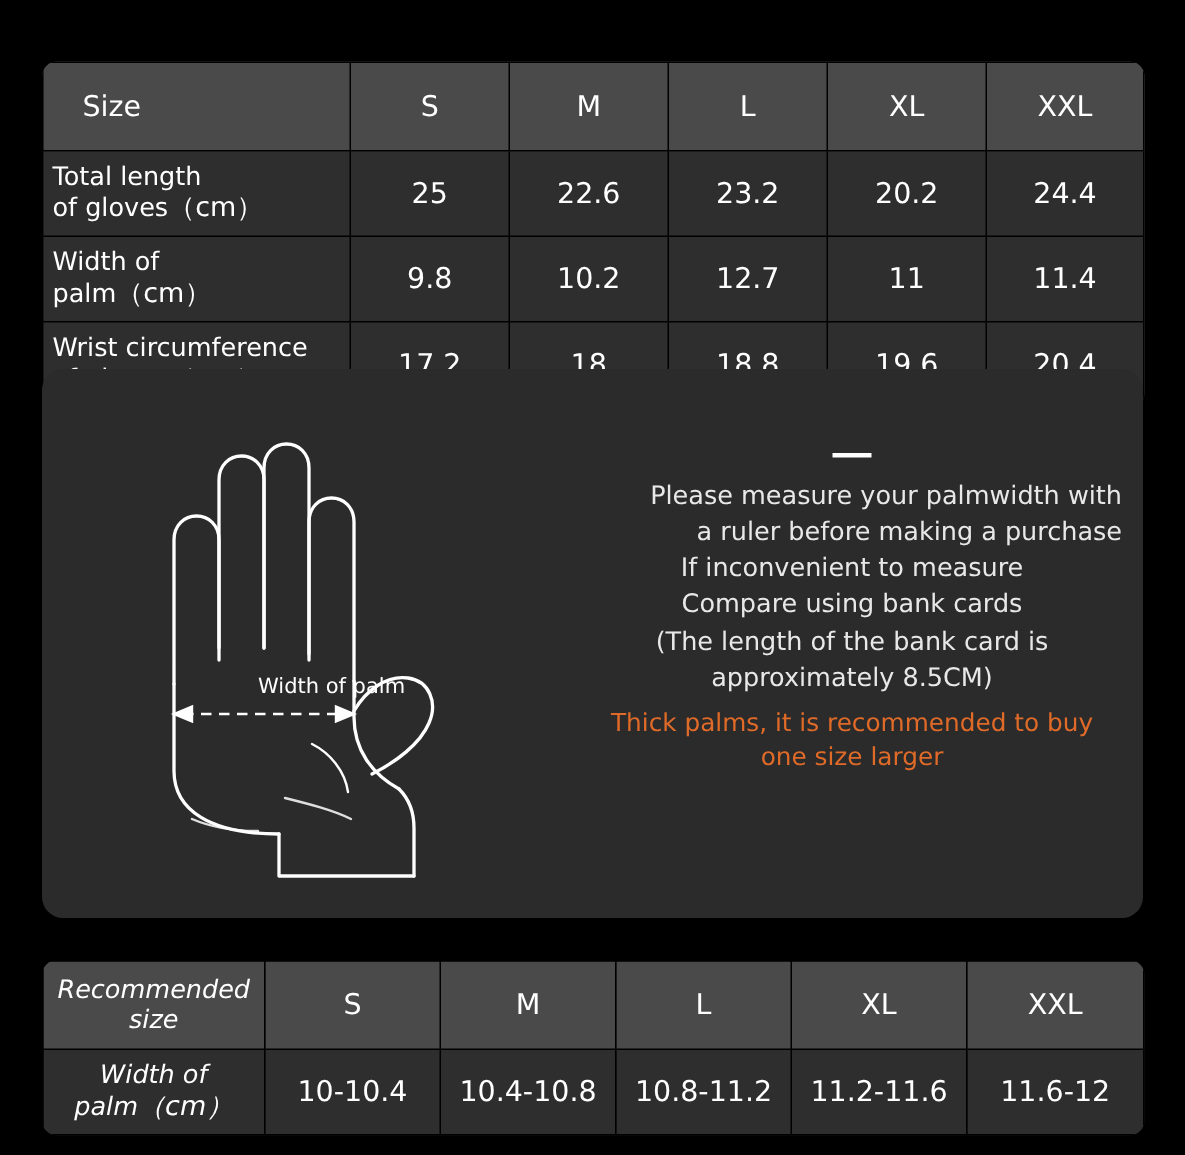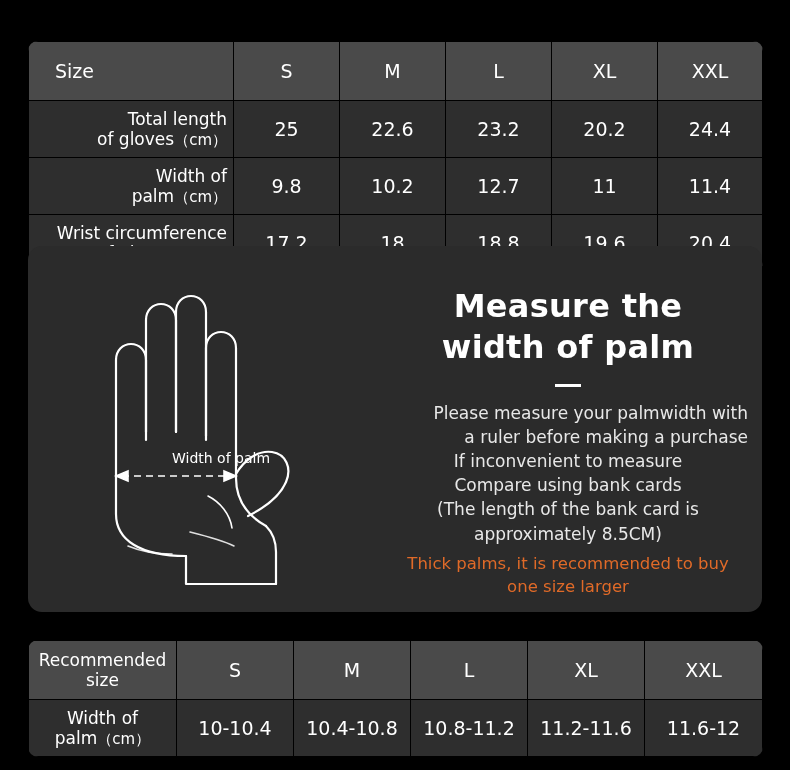--- a/index.html
+++ b/index.html
@@ -45,33 +45,33 @@
   }
   .size-table tr.header-row td {
     background: #4a4a4a;
     height: 50px;
   }
   .size-table tr.data-row td {
     background: #2e2e2e;
   }
   .size-table td.label-cell {
     background: #3f3f3f;
-    text-align: right;
+    text-align: left;
     padding: 4px 6px;
     line-height: 1.18;
     font-size: 17px;
   }
   .size-table tr.header-row td.label-cell {
     background: #4a4a4a;
     text-align: left;
     padding-left: 26px;
     font-size: 19px;
   }
   .unit {
-    font-size: 15px;
+    font-size: 18px;
   }
   .label-line { display: block; }
 
   
   .mid-panel {
     position: absolute;
     left: 28px;
     top: 246px;
     width: 734px;
     height: 366px;
@@ -156,20 +156,21 @@
     height: 48px;
     padding: 0;
   }
   .rec-table tr.header-row td { background: #4a4a4a; height: 50px; }
   .rec-table tr.data-row td { background: #2e2e2e; }
   .rec-table td.label-cell {
     background: #3f3f3f;
     font-size: 17px;
     line-height: 1.18;
     padding: 4px 6px;
+    font-style: italic;
   }
   .rec-table tr.header-row td.label-cell {
     background: #4a4a4a;
     font-size: 17px;
     line-height: 1.18;
   }
 </style>
 </head>
 <body>
 
@@ -264,24 +265,20 @@
         <g stroke="#ffffff" stroke-width="1.6" fill="#ffffff">
           <line x1="42" y1="212" x2="150" y2="212" stroke-dasharray="7,5"></line>
           <polygon points="36,212 48,207 48,217"></polygon>
           <polygon points="156,212 144,207 144,217"></polygon>
         </g>
       </svg>
       <div class="measure-label">Width of palm</div>
     </div>
 
     <div class="text-col">
-      <div class="heading">
-        <span>Measure the</span>
-        <span class="l2">width of palm</span>
-      </div>
       <div class="rule"></div>
       <div class="body-text">
         <span class="ln">Please measure your palmwidth with</span>
         <span class="ln">a ruler before making a purchase</span>
         <span class="ln left">If inconvenient to measure</span>
         <span class="ln left">Compare using bank cards</span>
         <span class="ln left">(The length of the bank card is</span>
         <span class="ln left">approximately 8.5CM)</span>
       </div>
       <div class="note">

